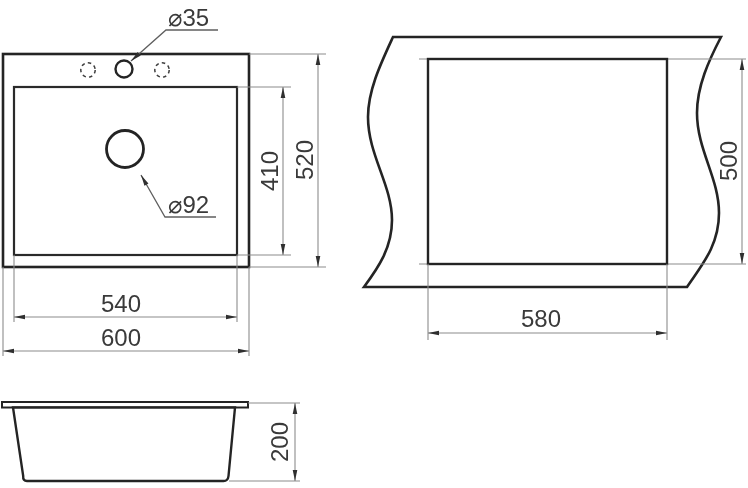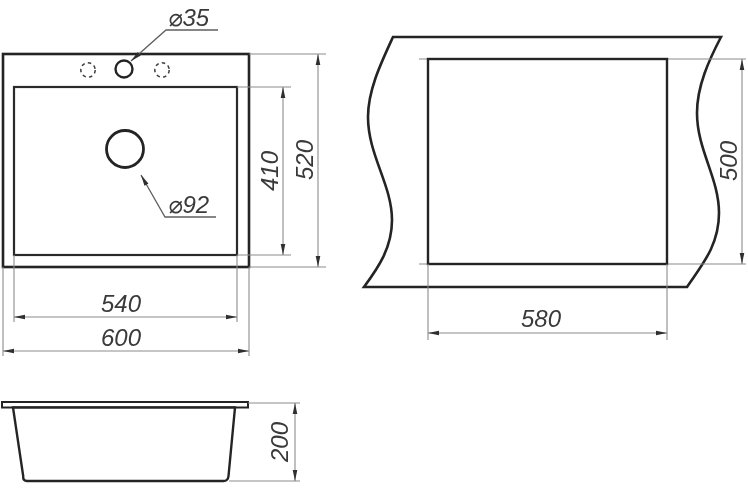--- a/index.html
+++ b/index.html
@@ -2,21 +2,20 @@
 <html><head>
 <meta charset="utf-8">
 <style>
   html, body { margin: 0; padding: 0; background: #ffffff; }
   #stage {
     position: relative;
     width: 748px;
     height: 488px;
     background: #ffffff;
     overflow: hidden;
-    font-style: italic;
   }
   svg { display: block; }
   text {
     font-family: "Liberation Sans", "DejaVu Sans", sans-serif;
     font-size: 24px;
     fill: #3a3a3a;
   }
   .outl  { fill: #ffffff; stroke: #242424; stroke-width: 2.6; }
   .outl2 { fill: none;    stroke: #2a2a2a; stroke-width: 2.2; }
   .bold3 { fill: #ffffff; stroke: #242424; stroke-width: 2.8; }

